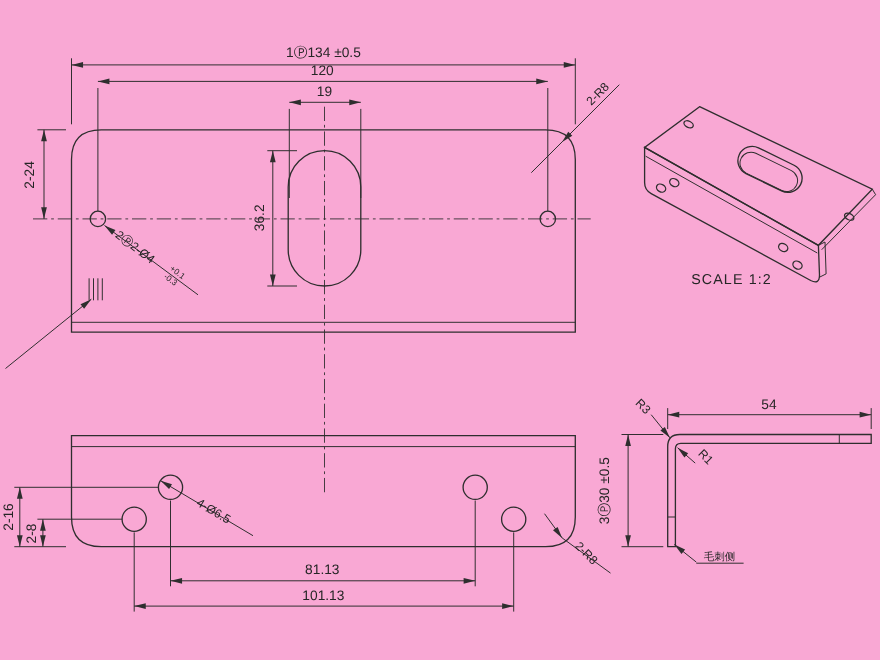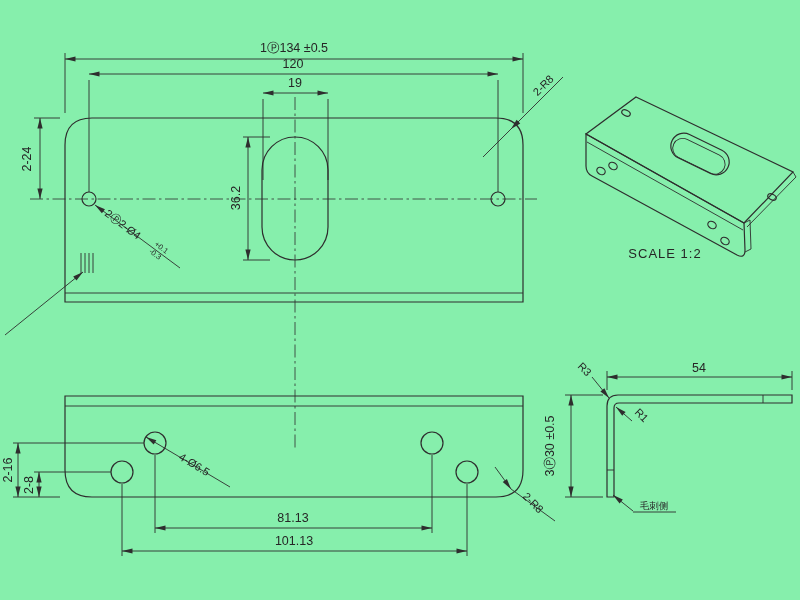--- a/index.html
+++ b/index.html
@@ -1,16 +1,16 @@
 <!DOCTYPE html>
 <html><head>
 <meta charset="utf-8">
 <style>
   html,body{margin:0;padding:0;background:#f4f4f4;}
-  .sheet{width:800px;height:600px;background:#86efac;position:relative;margin:0 auto;
+  .sheet{width:800px;height:600px;background:#f9a8d4;position:relative;margin:0 auto;
          font-family:"Liberation Sans","DejaVu Sans",sans-serif;}
   svg{display:block;}
   svg text{fill:#262626;font-family:"Liberation Sans","DejaVu Sans",sans-serif;}
   .obj{stroke:#2e2e2e;stroke-width:1.2;fill:none;}
   .thin{stroke:#2e2e2e;stroke-width:0.9;fill:none;}
   .dim{stroke:#2e2e2e;stroke-width:0.9;fill:none;}
   .cl{stroke:#2e2e2e;stroke-width:0.8;fill:none;stroke-dasharray:13 3.5 2.5 3.5;}
   .t12{font-size:12.5px;}
   .t11{font-size:11px;}
   .t9{font-size:9.5px;}

